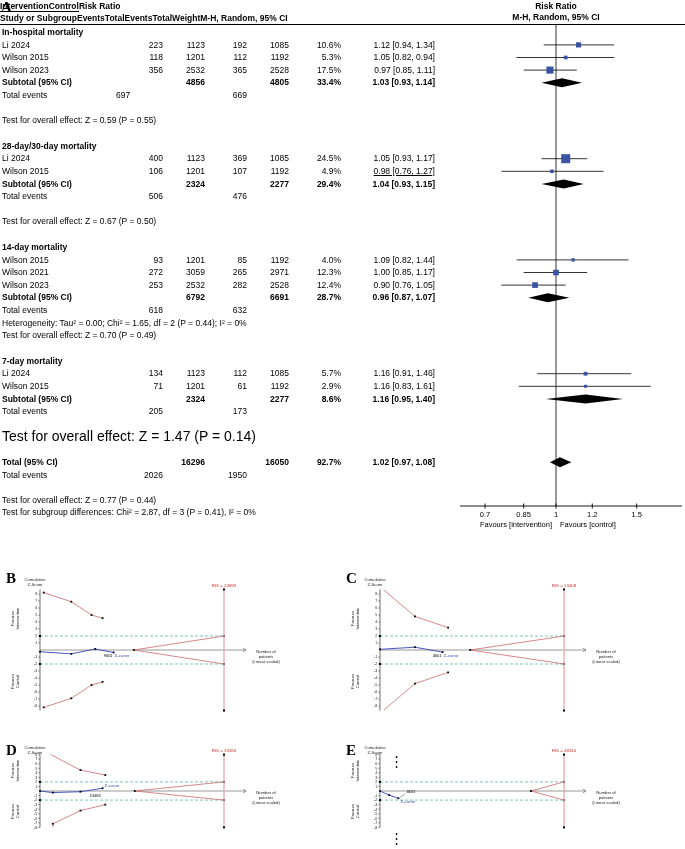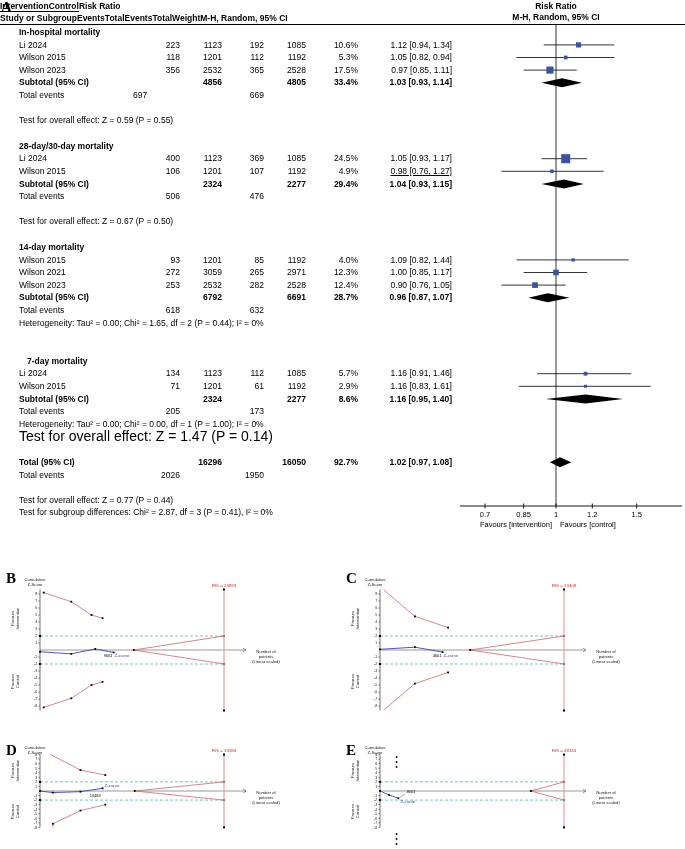--- a/index.html
+++ b/index.html
@@ -5,21 +5,21 @@
   html,body{margin:0;padding:0;background:#fff;}
   body{font-family:"Liberation Sans",sans-serif;color:#000;}
   #figure{position:relative;width:685px;height:849px;background:#fff;overflow:hidden;}
   #panelA{position:absolute;left:0;top:0;width:685px;height:562px;}
   .tsa{position:absolute;}
   #panelB{left:0;top:570px;width:342px;height:172px;}
   #panelC{left:340px;top:570px;width:345px;height:172px;}
   #panelD{left:0;top:742px;width:342px;height:107px;}
   #panelE{left:340px;top:742px;width:345px;height:107px;}
   .letter{font-family:"Liberation Serif",serif;font-weight:bold;font-size:15px;position:absolute;line-height:1;}
-  .frow{position:absolute;left:0;width:442px;white-space:nowrap;margin-left:17px;}
+  .frow{position:absolute;left:0;width:442px;white-space:nowrap;}
   .frow span{display:block;position:absolute;top:0;}
 </style>
 </head>
 <body>
 
 <div id="figure">
   <div id="panelA">
       <div style="left:1px;top:0px;" class="letter">A</div>
       <div style="position:absolute;left:0;top:1px;width:685px;height:11px;font-size:8.5px;line-height:11px;"><span style="left: 124px; width: 84px; text-align: center; font-weight: bold; border-bottom: 1px solid rgb(0, 0, 0);">Intervention</span><span style="left: 208px; width: 84px; text-align: center; font-weight: bold; border-bottom: 1px solid rgb(0, 0, 0);">Control</span><span style="left:335px;width:100px;text-align:center;font-weight:bold;">Risk Ratio</span></div>
       <div style="position:absolute;left:0;top:12.5px;width:685px;height:11px;font-size:8.5px;line-height:11px;"><span style="left:2px;width:120px;text-align:left;font-weight:bold;">Study or Subgroup</span><span style="left:123px;width:40px;text-align:right;font-weight:bold;">Events</span><span style="left:165px;width:40px;text-align:right;font-weight:bold;">Total</span><span style="left:207px;width:40px;text-align:right;font-weight:bold;">Events</span><span style="left:249px;width:40px;text-align:right;font-weight:bold;">Total</span><span style="left:293px;width:48px;text-align:right;font-weight:bold;">Weight</span><span style="left:335px;width:100px;text-align:center;font-weight:bold;">M-H, Random, 95% CI</span></div>
@@ -143,21 +143,24 @@
         <span style="left:335px;width:100px;text-align:right;font-weight:bold;">0.96 [0.87, 1.07]</span>
       </div>
       <div style="position:absolute;left:0;top:304px;width:442px;height:12.6px;font-size:8.5px;line-height:12.6px;white-space:nowrap;" class="frow">
         <span style="left:2px;width:120px;text-align:left;">Total events</span>
         <span style="left:123px;width:40px;text-align:right;">618</span>
         <span style="left:207px;width:40px;text-align:right;">632</span>
       </div>
       <div style="position:absolute;left:0;top:316.6px;width:442px;height:12.6px;font-size:8.5px;line-height:12.6px;white-space:nowrap;" class="frow">
         <span style="left:2px;width:438px;text-align:left;">Heterogeneity: Tau² = 0.00; Chi² = 1.65, df = 2 (P = 0.44); I² = 0%</span>
       </div>
-      <div style="position:absolute;left:8px;top:354.80000000000007px;width:442px;height:12.6px;font-size:8.5px;line-height:12.6px;white-space:nowrap;" class="frow">
+      <div style="position:absolute;left:0;top:329.20000000000005px;width:442px;height:12.6px;font-size:8.5px;line-height:12.6px;white-space:nowrap;" class="frow">
+        <span style="left:2px;width:438px;text-align:left;">Test for overall effect: Z = 0.70 (P = 0.49)</span>
+      </div>
+      <div style="position:absolute;left:0;top:354.80000000000007px;width:442px;height:12.6px;font-size:8.5px;line-height:12.6px;white-space:nowrap;" class="frow">
         <span style="left:2px;width:200px;text-align:left;font-weight:bold;">7-day mortality</span>
       </div>
       <div style="position:absolute;left:0;top:367.4000000000001px;width:442px;height:12.6px;font-size:8.5px;line-height:12.6px;white-space:nowrap;" class="frow">
         <span style="left:2px;width:120px;text-align:left;">Li 2024</span>
         <span style="left:123px;width:40px;text-align:right;">134</span>
         <span style="left:165px;width:40px;text-align:right;">1123</span>
         <span style="left:207px;width:40px;text-align:right;">112</span>
         <span style="left:249px;width:40px;text-align:right;">1085</span>
         <span style="left:293px;width:48px;text-align:right;">5.7%</span>
         <span style="left:335px;width:100px;text-align:right;">1.16 [0.91, 1.46]</span>
@@ -175,23 +178,20 @@
         <span style="left:2px;width:120px;text-align:left;font-weight:bold;">Subtotal (95% CI)</span>
         <span style="left:165px;width:40px;text-align:right;font-weight:bold;">2324</span>
         <span style="left:249px;width:40px;text-align:right;font-weight:bold;">2277</span>
         <span style="left:293px;width:48px;text-align:right;font-weight:bold;">8.6%</span>
         <span style="left:335px;width:100px;text-align:right;font-weight:bold;">1.16 [0.95, 1.40]</span>
       </div>
       <div style="position:absolute;left:0;top:405.20000000000016px;width:442px;height:12.6px;font-size:8.5px;line-height:12.6px;white-space:nowrap;" class="frow">
         <span style="left:2px;width:120px;text-align:left;">Total events</span>
         <span style="left:123px;width:40px;text-align:right;">205</span>
         <span style="left:207px;width:40px;text-align:right;">173</span>
-      </div>
-      <div style="position:absolute;left:0;top:417.8000000000002px;width:442px;height:12.6px;font-size:8.5px;line-height:12.6px;white-space:nowrap;" class="frow">
-        <span style="left:2px;width:438px;text-align:left;">Heterogeneity: Tau² = 0.00; Chi² = 0.00, df = 1 (P = 1.00); I² = 0%</span>
       </div>
       <div style="position:absolute;left:0;top:430.4000000000002px;width:442px;height:12.6px;font-size:14px;line-height:12.6px;white-space:nowrap;" class="frow">
         <span style="left:2px;width:438px;text-align:left;">Test for overall effect: Z = 1.47 (P = 0.14)</span>
       </div>
       <div style="position:absolute;left:0;top:456.0000000000002px;width:442px;height:12.6px;font-size:8.5px;line-height:12.6px;white-space:nowrap;" class="frow">
         <span style="left:2px;width:120px;text-align:left;font-weight:bold;">Total (95% CI)</span>
         <span style="left:165px;width:40px;text-align:right;font-weight:bold;">16296</span>
         <span style="left:249px;width:40px;text-align:right;font-weight:bold;">16050</span>
         <span style="left:293px;width:48px;text-align:right;font-weight:bold;">92.7%</span>
         <span style="left:335px;width:100px;text-align:right;font-weight:bold;">1.02 [0.97, 1.08]</span>

